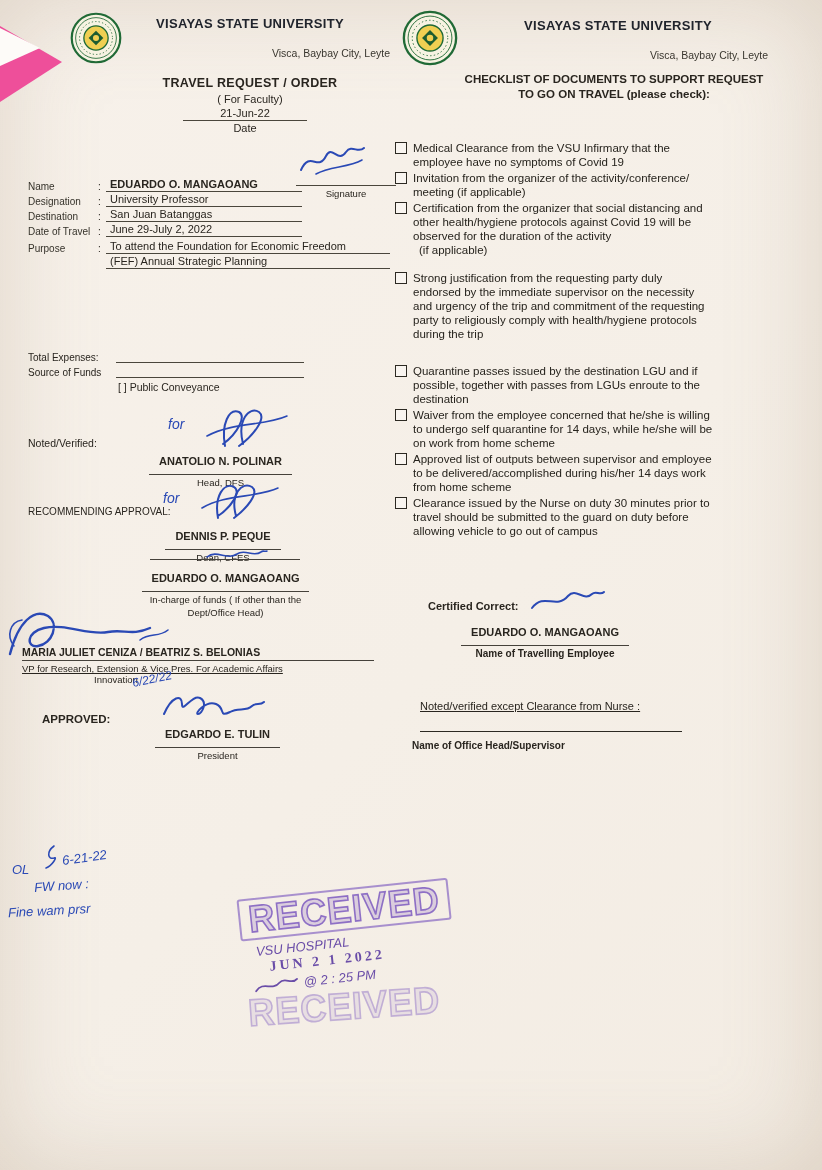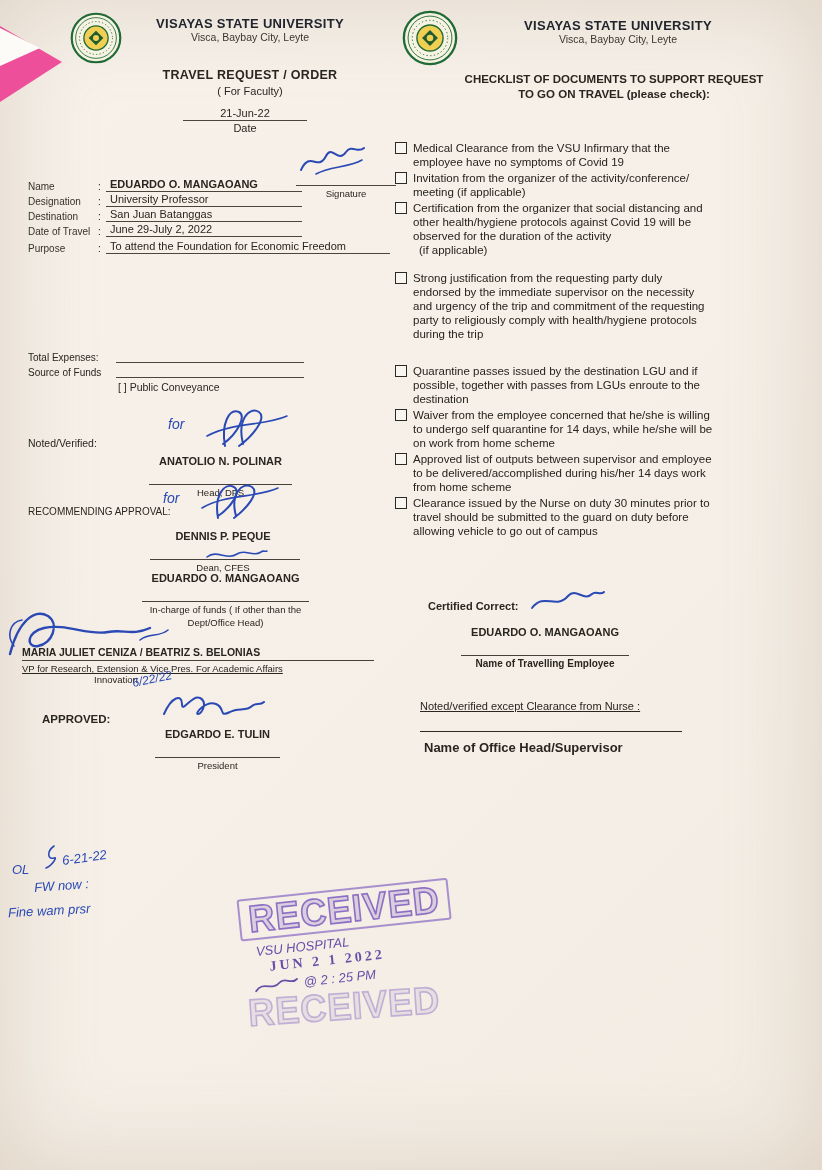--- a/index.html
+++ b/index.html
@@ -11,22 +11,22 @@
     color:#29251f; overflow:hidden;
     box-shadow:inset 0 0 95px rgba(168,146,120,.30);
   }
   .abs{ position:absolute; }
   .c{ text-align:center; }
   .b{ font-weight:bold; }
 
   
   .seal{ width:52px; height:52px; }
   .uni-name{ font-size:13px; font-weight:bold; letter-spacing:.3px; color:#20242c; }
-  .uni-addr{ font-size:10.5px; margin-top:0; color:#3a372f; }
-  .form-title{ font-size:12.5px; font-weight:bold; letter-spacing:.3px; }
+  .uni-addr{ font-size:10.5px; margin-top:16px; color:#3a372f;text-align:right; }
+  .form-title{ font-size:12.5px; font-weight:bold; letter-spacing:.3px;margin-top:8px; }
   .form-sub{ font-size:11px; margin-top:3px; }
   .chk-title{ font-size:11.5px; font-weight:bold; line-height:1.3; }
 
   
   .date-block{ left:183px; top:107px; width:124px; text-align:center; }
   .date-val{ font-size:11px; border-bottom:1px solid #4a463c; padding-bottom:1px; }
   .date-lab{ font-size:11px; margin-top:1px; }
 
   
   .frows{ left:28px; top:177px; width:274px; font-size:10px; }
@@ -45,21 +45,21 @@
   .expenses{ left:28px; top:348px; width:276px; font-size:10px; }
   .erow{ display:flex; align-items:flex-end; height:15px; }
   .elabel{ width:88px; }
   .blank-line{ flex:1; border-bottom:1px solid #4a463c; height:12px; }
   .etext{ font-size:10.5px; padding-left:2px; }
 
   .small-label{ font-size:10.5px;text-align:center; }
   .tiny-label{ font-size:10px; }
 
   .sig-name-block{ text-align:center; }
-  .sig-name{ display:inline-block; font-size:11px; font-weight:bold; border-bottom:1px solid #45413a; padding:0 10px 17px; white-space:nowrap; }
+  .sig-name{ display:inline-block; font-size:11px; font-weight:bold; border-bottom:1px solid #45413a; padding:0 10px 7px; white-space:nowrap; }
   .sig-title{ font-size:9.5px; margin-top:2px; }
 
   .uline{ border-bottom:1px solid #45413a; }
 
   .hand{ color:#2a49b5; font-style:italic; }
   .ink{ stroke:#2a49b5; fill:none; stroke-width:2; stroke-linecap:round; }
   .ink-thin{ stroke:#2a49b5; fill:none; stroke-width:1.6; stroke-linecap:round; }
 
   
   .checklist{ left:395px; top:141px; width:318px; }
@@ -157,20 +157,24 @@
       <span class="fvalue">June 29-July 2, 2022</span>
     </div>
   </div>
 
   <div class="abs purpose">
     <div class="frow">
       <span class="flabel">Purpose</span>
       <span class="fcolon">:</span>
       <span class="fvalue">To attend the Foundation for Economic Freedom</span>
     </div>
+    <div class="frow">
+      <span style="width:78px;"></span>
+      <span class="fvalue">(FEF)  Annual Strategic Planning</span>
+    </div>
   </div>
 
   <div class="abs expenses">
     <div class="erow">
       <span class="elabel">Total Expenses:</span>
       <span class="blank-line"></span>
     </div>
     <div class="erow">
       <span class="elabel">Source of Funds</span>
       <span class="blank-line"></span>
@@ -299,21 +303,21 @@
   <svg class="abs" style="left:528px; top:588px;" width="82" height="30">
     <path class="ink" d="M4 20 C16 4 28 22 40 8 C48 -1 56 14 64 6 C68 2 72 8 76 4"></path>
   </svg>
   <div class="abs sig-name-block" style="left:440px; top:622px; width:210px;">
     <span class="sig-name">EDUARDO O. MANGAOANG</span>
     <div class="sig-title b" style="font-size:10px;">Name of Travelling Employee</div>
   </div>
 
   <div class="abs noted-except" style="left:420px; top:700px; width:310px;">Noted/verified except Clearance from Nurse :</div>
   <div class="abs office-line" style="left:420px; top:722px; width:262px; height:10px;"></div>
-  <div class="abs b" style="left:424px; top:740px; font-size:13px;">Name of Office Head/Supervisor</div>
+  <div class="abs b" style="left:412px; top:740px; font-size:10px;">Name of Office Head/Supervisor</div>
 
   <span class="abs hand note" style="left:12px; top:862px;">OL</span>
   <svg class="abs" style="left:40px; top:844px;" width="22" height="26">
     <path class="ink-thin" d="M14 2 C6 8 8 16 14 14 C18 12 12 22 6 24"></path>
   </svg>
   <span class="abs hand note" style="left:62px; top:850px; transform:rotate(-8deg); display:inline-block;">6-21-22</span>
   <span class="abs hand note" style="left:34px; top:878px; transform:rotate(-4deg); display:inline-block;">FW  now :</span>
   <span class="abs hand note" style="left:8px; top:903px; transform:rotate(-3deg); display:inline-block;">Fine wam prsr</span>
 
   <div class="abs stamp">

